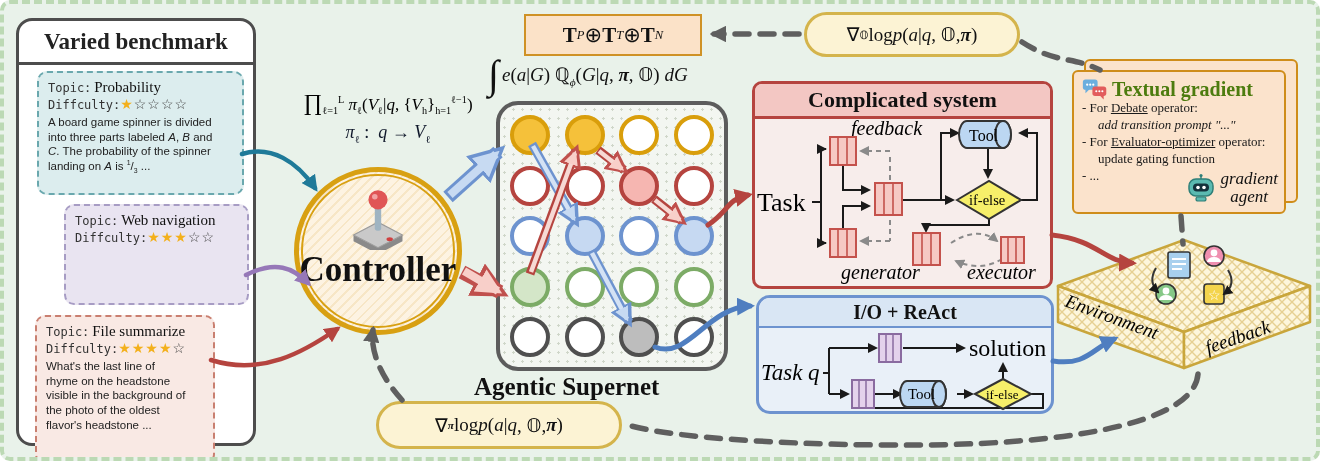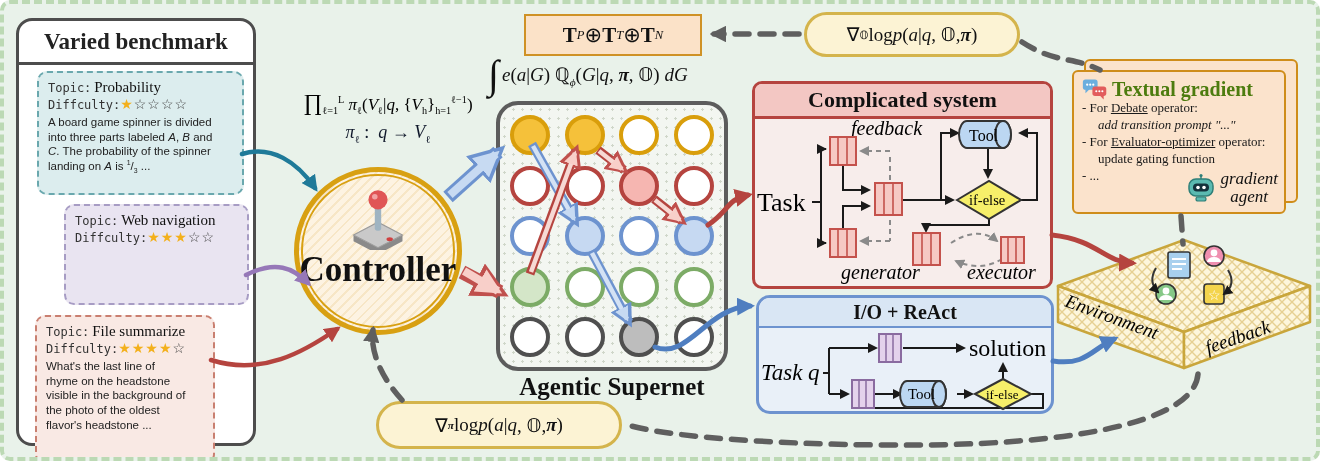--- a/index.html
+++ b/index.html
@@ -26,21 +26,21 @@
   #mapform{left:272px;top:118px;width:224px;text-align:center;font-size:18px;color:#0f172a;z-index:10}
   
   #controller{left:290px;top:163px;width:168px;height:168px;border-radius:50%;border:5px solid #d8a012;background:repeating-linear-gradient(135deg,#fdf3e2 0 5px,#f7e6c6 5px 7px);z-index:10;display:flex;flex-direction:column;align-items:center}
   #controller::before{content:"";position:absolute;inset:2px;border:2.5px solid #d8a012;border-radius:50%}
   #controller .lbl{font-weight:700;font-size:35px;color:#111;margin-top:0;position:relative}
   
   #supernet{left:492px;top:97px;width:232px;height:270px;border:4px solid #5c5c5c;border-radius:22px;background-color:#f3f6f1;background-image:radial-gradient(#cfd6c9 1.2px,transparent 1.4px);background-size:9px 9px;z-index:5}
   #sn-grid{position:absolute;inset:10px;display:flex;flex-direction:column;justify-content:space-between}
   .sn-row{display:flex;justify-content:space-between}
   .sn-node{width:40px;height:40px;border-radius:50%;border:4.5px solid}
-  #sn-label{left:470px;top:369px;width:276px;text-align:center;font-weight:700;font-size:25px;color:#111;z-index:10}
+  #sn-label{left:470px;top:369px;width:276px;text-align:left;font-weight:700;font-size:25px;color:#111;z-index:10}
   
   #tbox{left:520px;top:10px;width:178px;height:42px;background:#fbe2c8;border:2.5px solid #cf9226;display:flex;align-items:center;justify-content:center;font-size:21px;color:#111;z-index:10}
   #integral{left:484px;top:47px;width:268px;height:46px;display:flex;align-items:center;font-size:19px;color:#111;z-index:10}
   #integral .int{font-size:40px;font-weight:400;margin-right:3px}
   .pill{background:#fcf3d4;border:3.5px solid #d4b44c;border-radius:24px;display:flex;align-items:center;justify-content:center;font-size:19px;color:#111;z-index:10}
   #grado{left:800px;top:8px;width:216px;height:45px}
   #gradpi{left:372px;top:397px;width:246px;height:48px}
   
   #compsys{left:748px;top:77px;width:301px;height:208px;border:3.5px solid #b5443f;border-radius:10px;background:#f7edeb;z-index:10;overflow:hidden}
   #compsys .hd{height:35px;background:#f3c7c3;border-bottom:3px solid #b5443f;display:flex;align-items:center;justify-content:center;font-weight:700;font-size:22px;color:#111}

